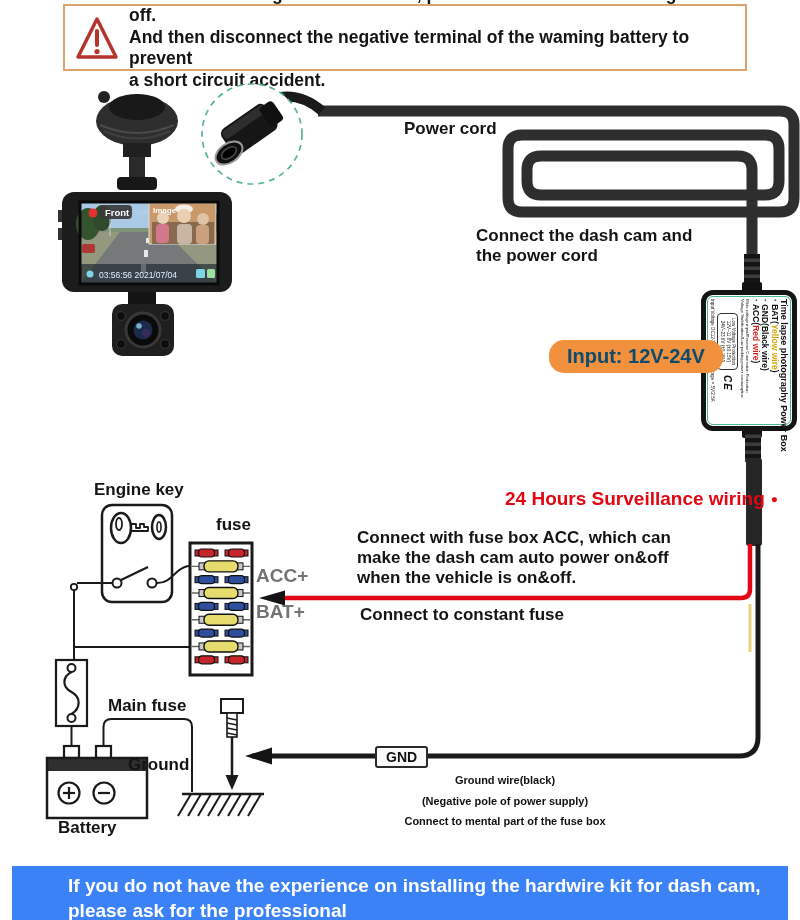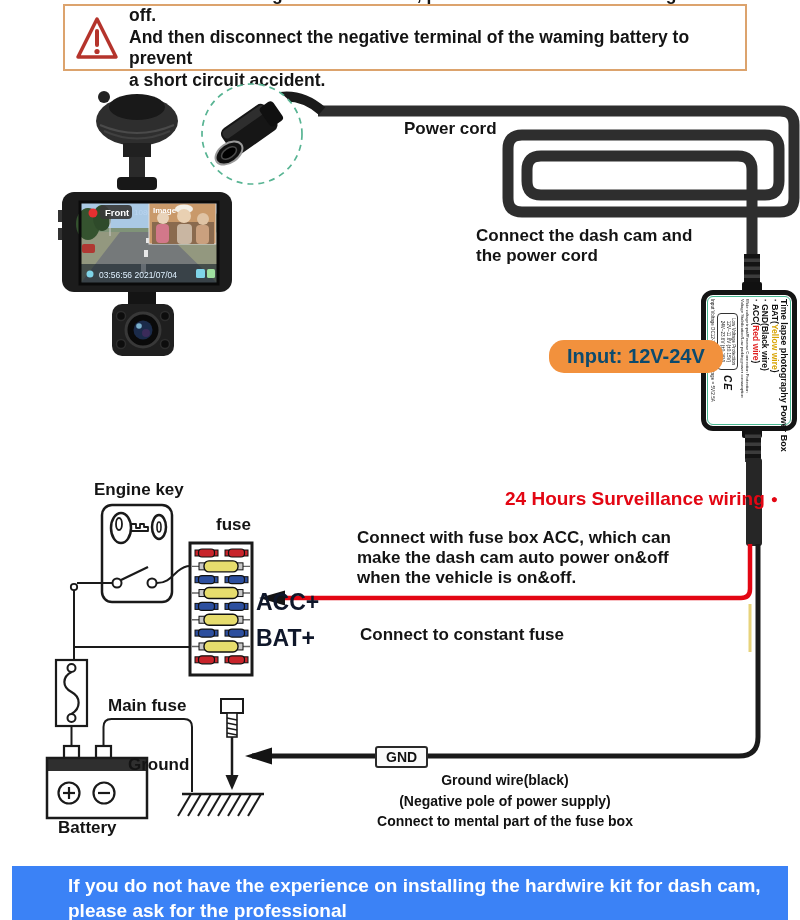--- a/index.html
+++ b/index.html
@@ -11,21 +11,21 @@
            background:#fff;box-sizing:border-box;display:flex;align-items:center;}
   .warnicon{width:64px;display:flex;justify-content:center;flex:0 0 64px;}
   .warntext{font-size:17.5px;font-weight:600;line-height:21.5px;color:#141414;}
   
   .pill{position:absolute;background:#f2913d;color:#fff;font-weight:700;border-radius:17px;
         padding:4px 15px;font-size:19px;white-space:nowrap;}
   .pill2{position:absolute;background:#f2913d;color:#0c4a6e;font-weight:700;border-radius:15px;
         padding:5px 18px;font-size:20px;white-space:nowrap;}
   
   .redbold{position:absolute;color:#e30613;font-weight:700;font-size:19px;white-space:nowrap;}
-  .redtag{position:absolute;color:#0f172a;font-weight:800;font-size:23px;white-space:nowrap;margin-top:24px;}
+  .redtag{position:absolute;color:#737373;font-weight:800;font-size:19px;white-space:nowrap;}
   .dot{font-size:12px;vertical-align:2px;margin-left:6px;}
   
   .powerbox{position:absolute;left:701px;top:290px;width:96px;height:141px;background:#fff;
             border:5px solid #141414;border-radius:12px;box-sizing:border-box;}
   .pb-inner{position:absolute;left:1px;top:1px;right:1px;bottom:1px;border:1.5px solid #49b892;border-radius:6px;}
   .pb-rot{position:absolute;width:124px;height:80px;left:50%;top:50%;
           transform:translate(-50%,-50%) rotate(90deg);color:#111;}
   .pb-title{font-size:9px;font-weight:700;line-height:10px;white-space:nowrap;}
   .pb-line{font-size:8.5px;font-weight:700;line-height:9.5px;white-space:nowrap;}
   .pb-yel{color:#d8a300;}
@@ -34,21 +34,21 @@
   .pb-row{display:flex;align-items:center;gap:5px;margin-top:2px;margin-left:14px;}
   .pb-lvp{border:1px solid #333;border-radius:4px;font-size:4.6px;line-height:5.8px;
           text-align:center;padding:1px 4px;white-space:nowrap;}
   .pb-ce{font-size:10px;font-weight:700;letter-spacing:1px;font-style:italic;}
   .pb-io{font-size:4.6px;margin-top:2px;white-space:nowrap;}
   
   .gndtag{position:absolute;left:375px;top:746px;background:#fafafa;border:2.5px solid #2a2a2a;
           border-radius:3px;font-size:14px;font-weight:800;padding:1px 9px;}
   
   .gnote{position:absolute;left:350px;top:770px;width:310px;text-align:center;
-         font-weight:600;font-size:14px;line-height:20.5px;}
+         font-weight:600;font-size:11px;line-height:20.5px;}
   
   .footer{position:absolute;left:12px;top:866px;width:776px;height:54px;background:#3b82f6;
           box-sizing:border-box;padding:7px 0 0 56px;color:#fff;font-weight:700;
           font-size:19px;line-height:25px;}
   svg{position:absolute;left:0;top:0;pointer-events:none;}
 </style>
 </head>
 <body>
 
 <div id="stage">
@@ -312,21 +312,21 @@
   <div class="lbl" style="left:404px;top:119px;">Power cord</div>
   <div class="lbl" style="left:476px;top:226px;">Connect the dash cam and</div>
   <div class="lbl" style="left:476px;top:246px;">the power cord</div>
   <div class="pill2" style="left:549px;top:340px;">Input: 12V-24V</div>
 
   <div class="redbold" style="left:505px;top:488px;"><span>24 Hours Surveillance wiring</span><span class="dot">●</span></div>
 
   <div class="lbl" style="left:357px;top:528px;font-size:17px;">Connect with fuse box ACC, which can</div>
   <div class="lbl" style="left:357px;top:548px;font-size:17px;">make the dash cam auto power on&amp;off</div>
   <div class="lbl" style="left:357px;top:568px;font-size:17px;">when the vehicle is on&amp;off.</div>
-  <div class="lbl" style="left:360px;top:605px;margin-top:20px;">Connect to constant fuse</div>
+  <div class="lbl" style="left:360px;top:605px;">Connect to constant fuse</div>
 
   <div class="lbl" style="left:94px;top:480px;">Engine key</div>
   <div class="lbl" style="left:216px;top:515px;">fuse</div>
   <div class="redtag" style="left:256px;top:565px;">ACC+</div>
   <div class="redtag" style="left:256px;top:601px;">BAT+</div>
 
   <div class="lbl" style="left:108px;top:696px;">Main fuse</div>
   <div class="lbl" style="left:128px;top:755px;">Ground</div>
   <div class="lbl" style="left:58px;top:818px;">Battery</div>
 

